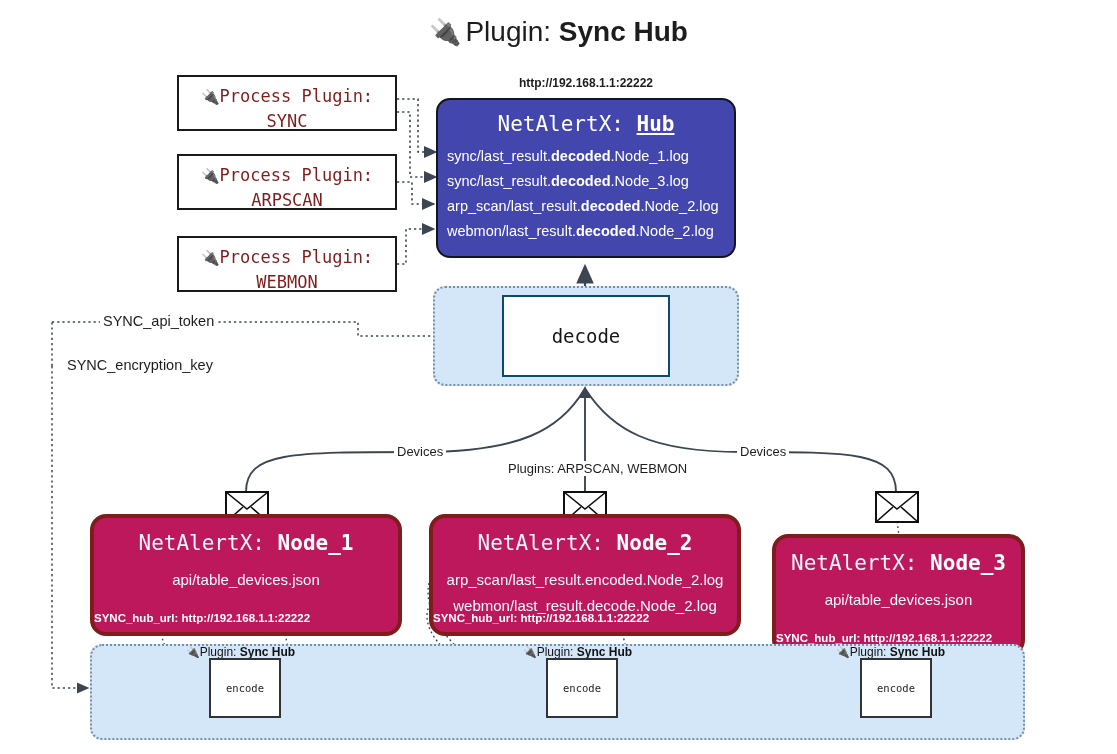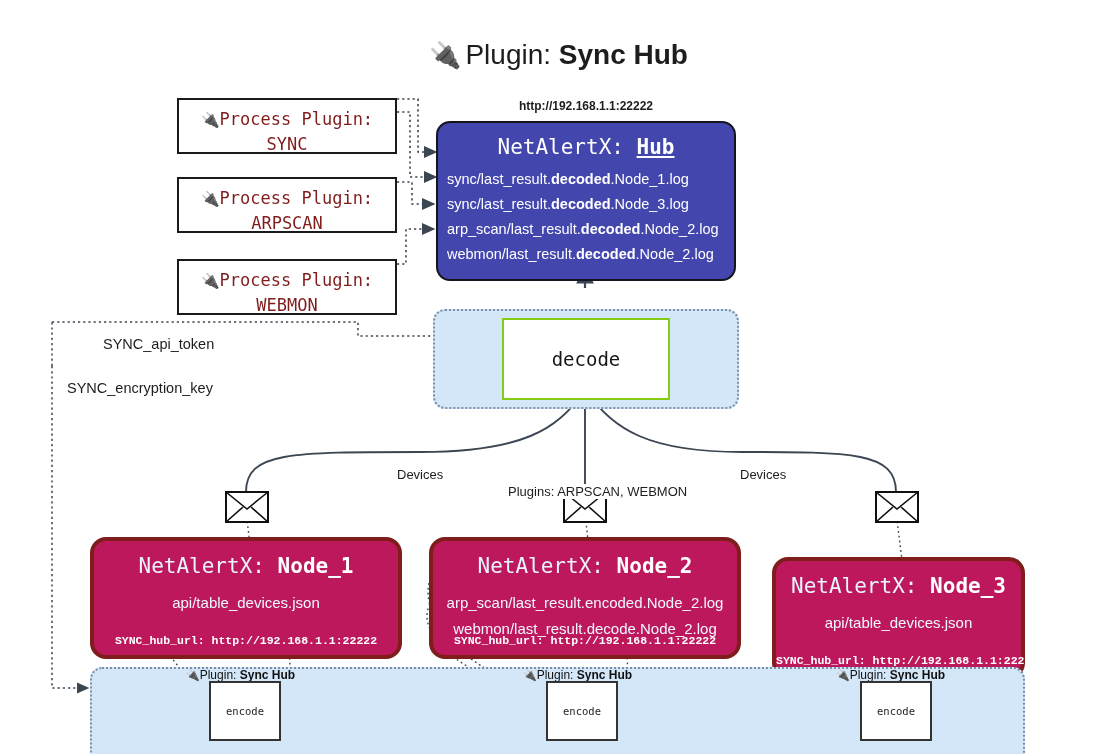--- a/index.html
+++ b/index.html
@@ -13,21 +13,21 @@
   #stage {
     position: relative;
     width: 1117px; height: 754px;
     background: #ffffff;
   }
   svg.layer {
     position: absolute; left: 0; top: 0;
     width: 1117px; height: 754px;
     pointer-events: none;
   }
-  .abs { position: absolute; margin-top: 23px; }
+  .abs { position: absolute; }
 
   
   #title {
     left: 0; top: 16px; width: 1117px;
     text-align: center;
     font-size: 28px;
     color: #1d1d1d;
     white-space: nowrap;
   }
   #title .plug { font-size: 26px; margin-right: 4px; }
@@ -81,21 +81,21 @@
   
   #decode-wrap {
     left: 433px; top: 286px; width: 306px; height: 100px;
     background: #d4e7f9;
     border: 2px dotted #7a8fa8;
     border-radius: 12px;
   }
   #decode-box {
     left: 502px; top: 295px; width: 168px; height: 82px;
     background: #ffffff;
-    border: 2px solid #84cc16;
+    border: 2px solid #0c4a6e;
     display: flex; align-items: center; justify-content: center;
     font-family: "DejaVu Sans Mono", "Liberation Mono", monospace;
     font-size: 19px; color: #161616;
   }
 
   
   .node {
     background: #be185d;
     border: 4px solid #7f1d1d;
     border-radius: 16px;
@@ -114,25 +114,24 @@
     text-align: center;
     font-size: 15px;
     color: #f0f7ff;
     line-height: 26px;
     white-space: nowrap;
   }
   .node .n-lines { margin-top: 12px; }
   .node .n-url {
     position: absolute;
     left: 0; right: 0; bottom: 8px;
-    text-align: center;
+    text-align: left;
     font-size: 11.5px; font-weight: 700;
     color: #ffffff;
     white-space: nowrap;
-    font-family: Liberation Mono, monospace;
   }
 
   
   #bottom-wrap {
     left: 90px; top: 644px; width: 935px; height: 96px;
     background: #d4e7f9;
     border: 2px dotted #7a8fa8;
     border-radius: 12px;
   }
   .encode-box {

